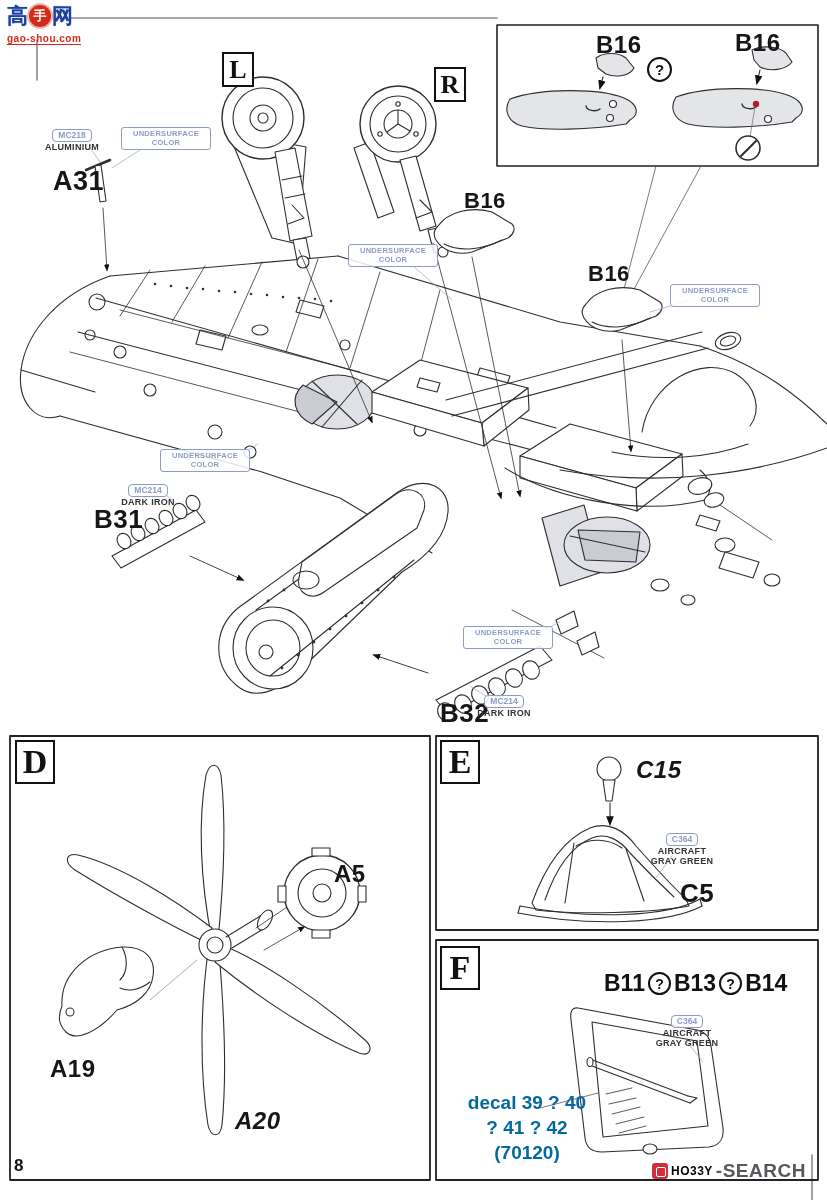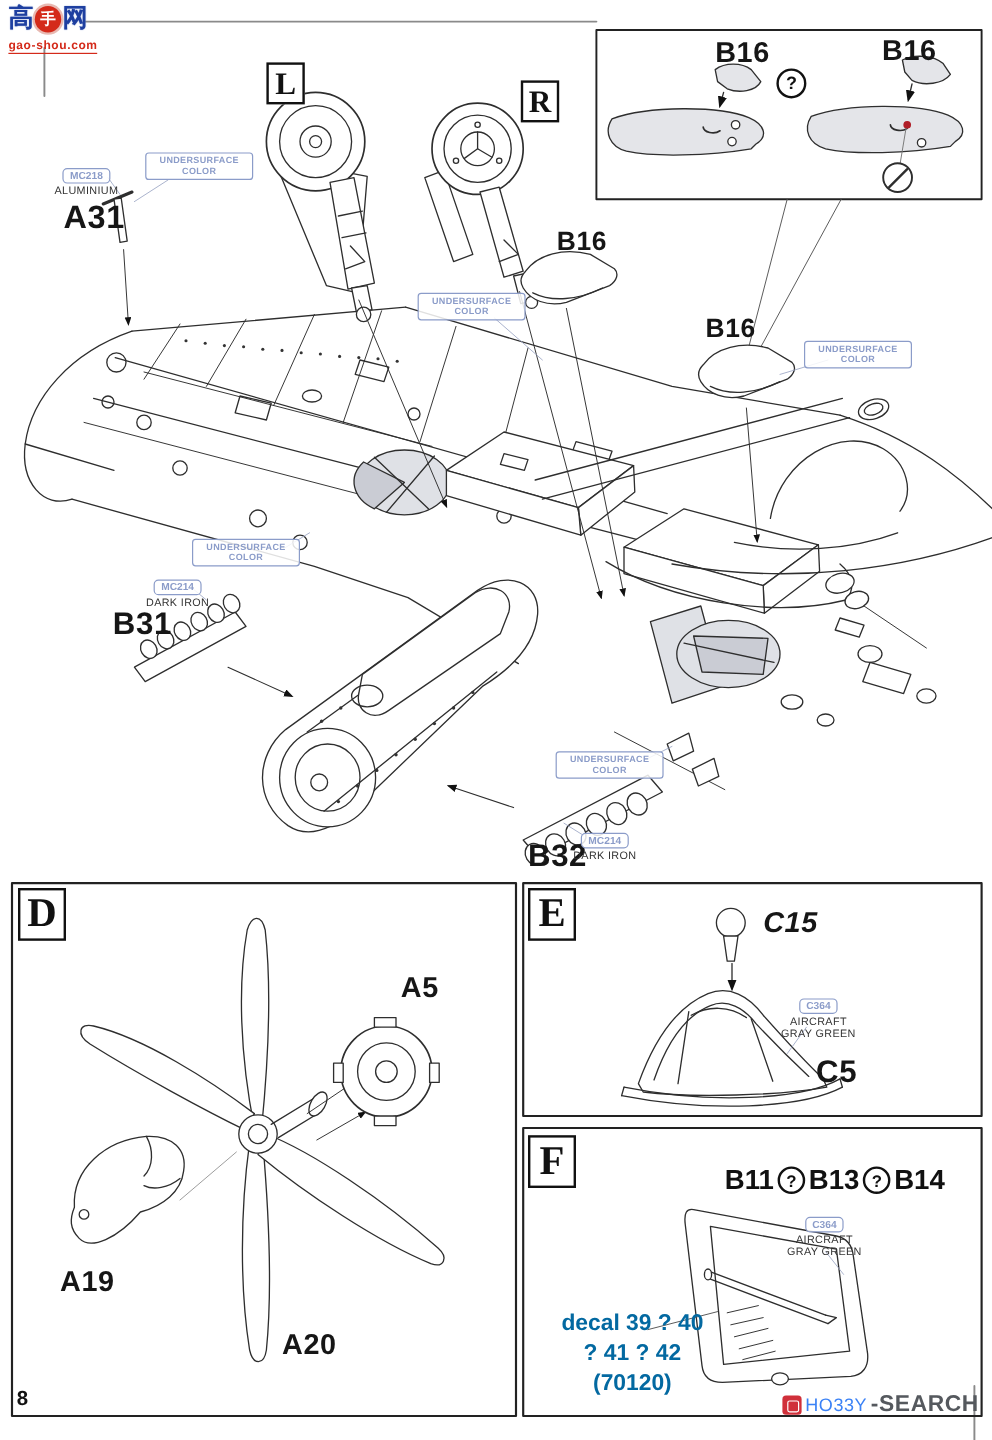--- a/index.html
+++ b/index.html
@@ -20,21 +20,21 @@
   .lbox.gear{width:28px;height:31px;font-size:26px;}
   .lbox.section{width:36px;height:40px;font-size:34px;}
 
   
   .uslabel{position:absolute;width:88px;border:1px solid var(--cb);border-radius:3px;color:var(--cb);
            font-size:7.5px;font-weight:bold;text-align:center;line-height:8.5px;padding:2px 0;
            background:rgba(255,255,255,.85);letter-spacing:.3px;}
   .callout{position:absolute;text-align:center;}
   .callout .code{display:inline-block;border:1px solid var(--cb);border-radius:4px;color:var(--cb);
                  font-size:8.5px;font-weight:bold;padding:0 5px;line-height:11px;background:rgba(255,255,255,.85);}
-  .callout .cname{font-size:9px;font-weight:normal;color:#333;line-height:10px;letter-spacing:.3px;}
+  .callout .cname{font-size:9px;font-weight:bold;color:#333;line-height:10px;letter-spacing:.3px;}
 
   
   .qcircle{border:2px solid #111;border-radius:50%;background:#fff;display:flex;align-items:center;
            justify-content:center;font-weight:bold;color:#111;}
   .qcircle.big{position:absolute;width:21px;height:21px;font-size:15px;}
   .qcircle.inline{width:19px;height:19px;font-size:14px;flex:0 0 auto;}
 
   
   .fheader{position:absolute;display:flex;align-items:center;gap:3px;font-weight:bold;font-size:23px;color:#111;}
 
@@ -51,21 +51,21 @@
   .wm-zh{color:#1e3fa0;font-weight:bold;font-size:21px;line-height:24px;
          text-shadow:0 0 1px #6d86c8;font-family:"Liberation Sans",sans-serif;}
   .wm-gearchar{width:22px;height:22px;border-radius:50%;background:#d42a1a;color:#fff;font-size:13px;
                font-weight:bold;display:flex;align-items:center;justify-content:center;
                box-shadow:0 0 0 2px #e8b9b2;}
   .wm-url{color:#d42a1a;font-weight:bold;font-size:10px;letter-spacing:.5px;border-bottom:1.5px solid #d42a1a;
           display:inline-block;margin-top:1px;}
   .wm-bottom{position:absolute;left:652px;top:1160px;display:flex;align-items:center;gap:3px;}
   .wm-bricon{width:16px;height:16px;border-radius:3px;background:#d0303a;position:relative;}
   .wm-bricon::after{content:"";position:absolute;left:4px;top:4px;width:8px;height:8px;border:1.5px solid #fff;border-radius:2px;}
-  .wm-brand-red{color:#3b82f6;font-weight:normal;font-size:15px;letter-spacing:.5px;}
+  .wm-brand-red{color:#000000;font-weight:bold;font-size:12px;letter-spacing:.5px;}
   .wm-brand-dark{color:#55595e;font-weight:bold;font-size:19px;letter-spacing:.5px;}
 </style>
 </head>
 <body>
 
 <div class="page">
 
   <svg width="827" height="1200" viewBox="0 0 827 1200">
     <defs>
       <marker id="arr" markerWidth="9" markerHeight="8" refX="7" refY="3.5" orient="auto">
@@ -400,42 +400,42 @@
 
   <div class="lbox gear" style="left:222px;top:52px;">L</div>
   <div class="lbox gear" style="left:434px;top:67px;">R</div>
 
   <div class="plabel" style="left:53px;top:166px;font-size:27px;">A31</div>
   <div class="plabel sm" style="left:464px;top:188px;">B16</div>
   <div class="plabel sm" style="left:588px;top:261px;">B16</div>
   <div class="plabel" style="left:94px;top:504px;font-size:26px;">B31</div>
   <div class="plabel" style="left:440px;top:698px;font-size:26px;">B32</div>
 
-  <div class="callout" style="left:36px;top:136px;width:72px;">
+  <div class="callout" style="left:36px;top:124px;width:72px;">
     <span class="code">MC218</span>
     <div class="cname">ALUMINIUM</div>
   </div>
   <div class="uslabel" style="left:121px;top:127px;">UNDERSURFACE COLOR</div>
   <div class="uslabel" style="left:348px;top:244px;">UNDERSURFACE COLOR</div>
   <div class="uslabel" style="left:670px;top:284px;">UNDERSURFACE COLOR</div>
   <div class="uslabel" style="left:160px;top:449px;">UNDERSURFACE COLOR</div>
   <div class="uslabel" style="left:463px;top:626px;">UNDERSURFACE COLOR</div>
   <div class="callout" style="left:112px;top:479px;width:72px;">
     <span class="code">MC214</span>
     <div class="cname">DARK IRON</div>
   </div>
   <div class="callout" style="left:468px;top:690px;width:72px;">
     <span class="code">MC214</span>
     <div class="cname">DARK IRON</div>
   </div>
 
   <div class="lbox section" style="left:15px;top:740px;">D</div>
-  <div class="plabel" style="left:334px;top:810px;">A5</div>
+  <div class="plabel" style="left:334px;top:860px;">A5</div>
   <div class="plabel" style="left:50px;top:1055px;text-align:center;">A19</div>
-  <div class="plabel" style="left:235px;top:1107px;">A20</div>
+  <div class="plabel" style="left:235px;top:1107px;font-style:italic;">A20</div>
   <div class="pagenum" style="left:14px;top:1156px;">8</div>
 
   <div class="lbox section" style="left:440px;top:740px;">E</div>
   <div class="plabel" style="left:636px;top:756px;font-style:italic;">C15</div>
   <div class="plabel" style="left:680px;top:878px;font-size:26px;">C5</div>
   <div class="callout" style="left:650px;top:828px;width:64px;">
     <span class="code">C364</span>
     <div class="cname">AIRCRAFT</div>
     <div class="cname">GRAY GREEN</div>
   </div>

